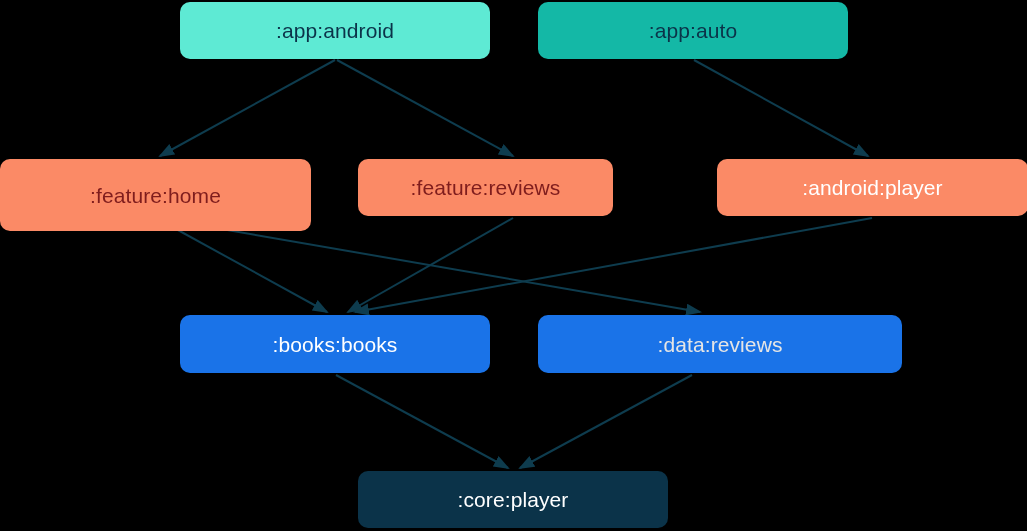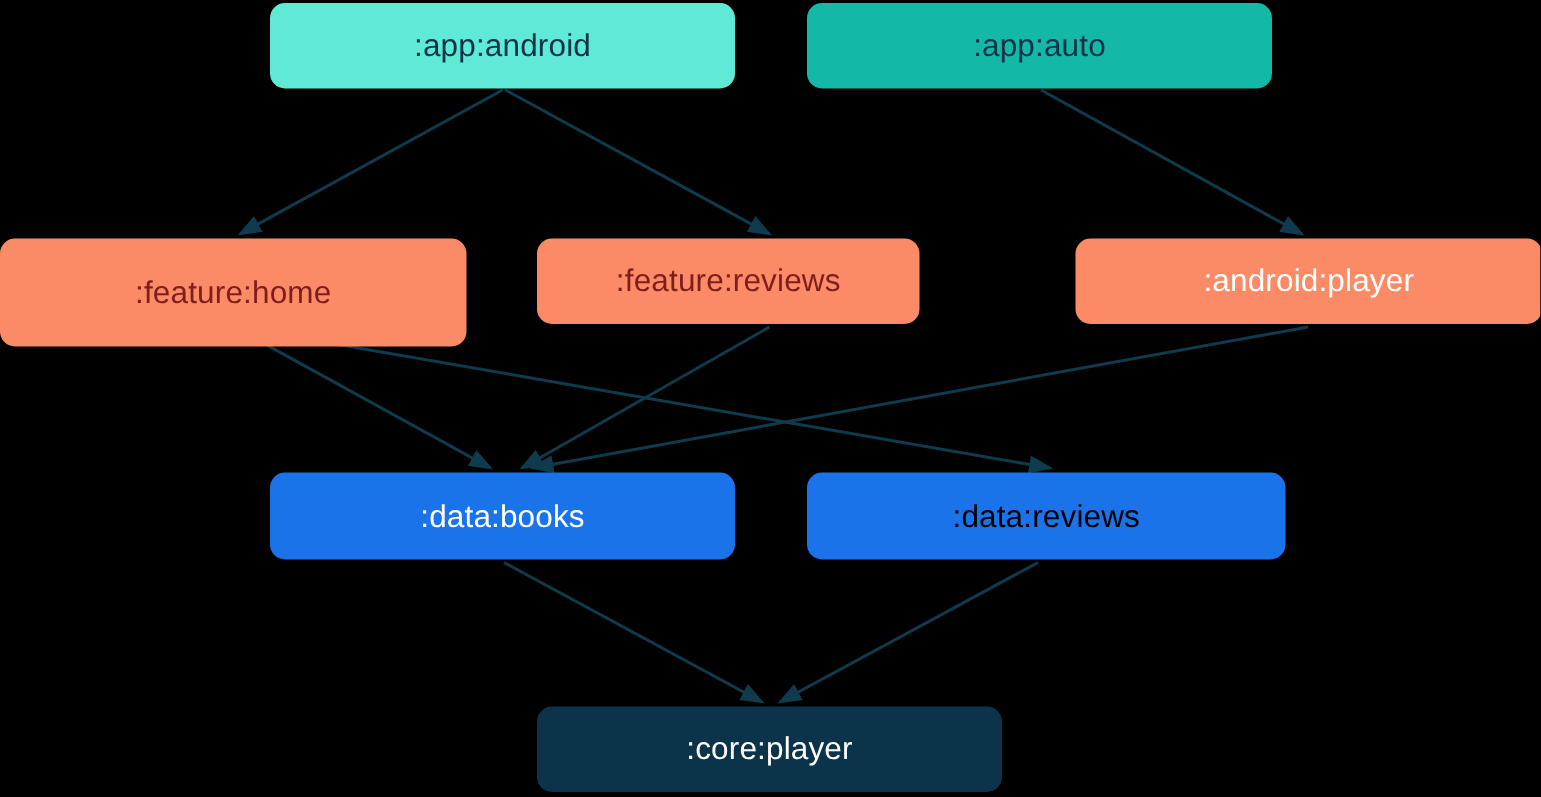--- a/index.html
+++ b/index.html
@@ -76,23 +76,23 @@
       <div class="node" style="left: 0px; top: 159px; width: 311px; height: 72px; background: rgb(251, 138, 102); color: #7f1d1d;">
         <span class="node-label">:feature:home</span>
       </div>
       <div class="node" style="left: 358px; top: 159px; width: 255px; height: 57px; background: rgb(251, 138, 102); color: #7f1d1d;">
         <span class="node-label">:feature:reviews</span>
       </div>
       <div class="node" style="left: 717px; top: 159px; width: 311px; height: 57px; background: rgb(251, 138, 102); color: rgb(255, 255, 255);">
         <span class="node-label">:android:player</span>
       </div>
       <div class="node" style="left: 180px; top: 315px; width: 310px; height: 58px; background: rgb(26, 115, 232); color: rgb(255, 255, 255);">
-        <span class="node-label">:data:books</span>
+        <span class="node-label">:books:books</span>
       </div>
-      <div class="node" style="left: 538px; top: 315px; width: 319px; height: 58px; background: rgb(26, 115, 232); color: #000000;">
+      <div class="node" style="left: 538px; top: 315px; width: 364px; height: 58px; background: rgb(26, 115, 232); color: #e5e5e5;">
         <span class="node-label">:data:reviews</span>
       </div>
       <div class="node" style="left: 358px; top: 471px; width: 310px; height: 57px; background: rgb(11, 51, 73); color: rgb(255, 255, 255);">
         <span class="node-label">:core:player</span>
       </div>
     </div>
 
 </div>
 
 </body></html>

